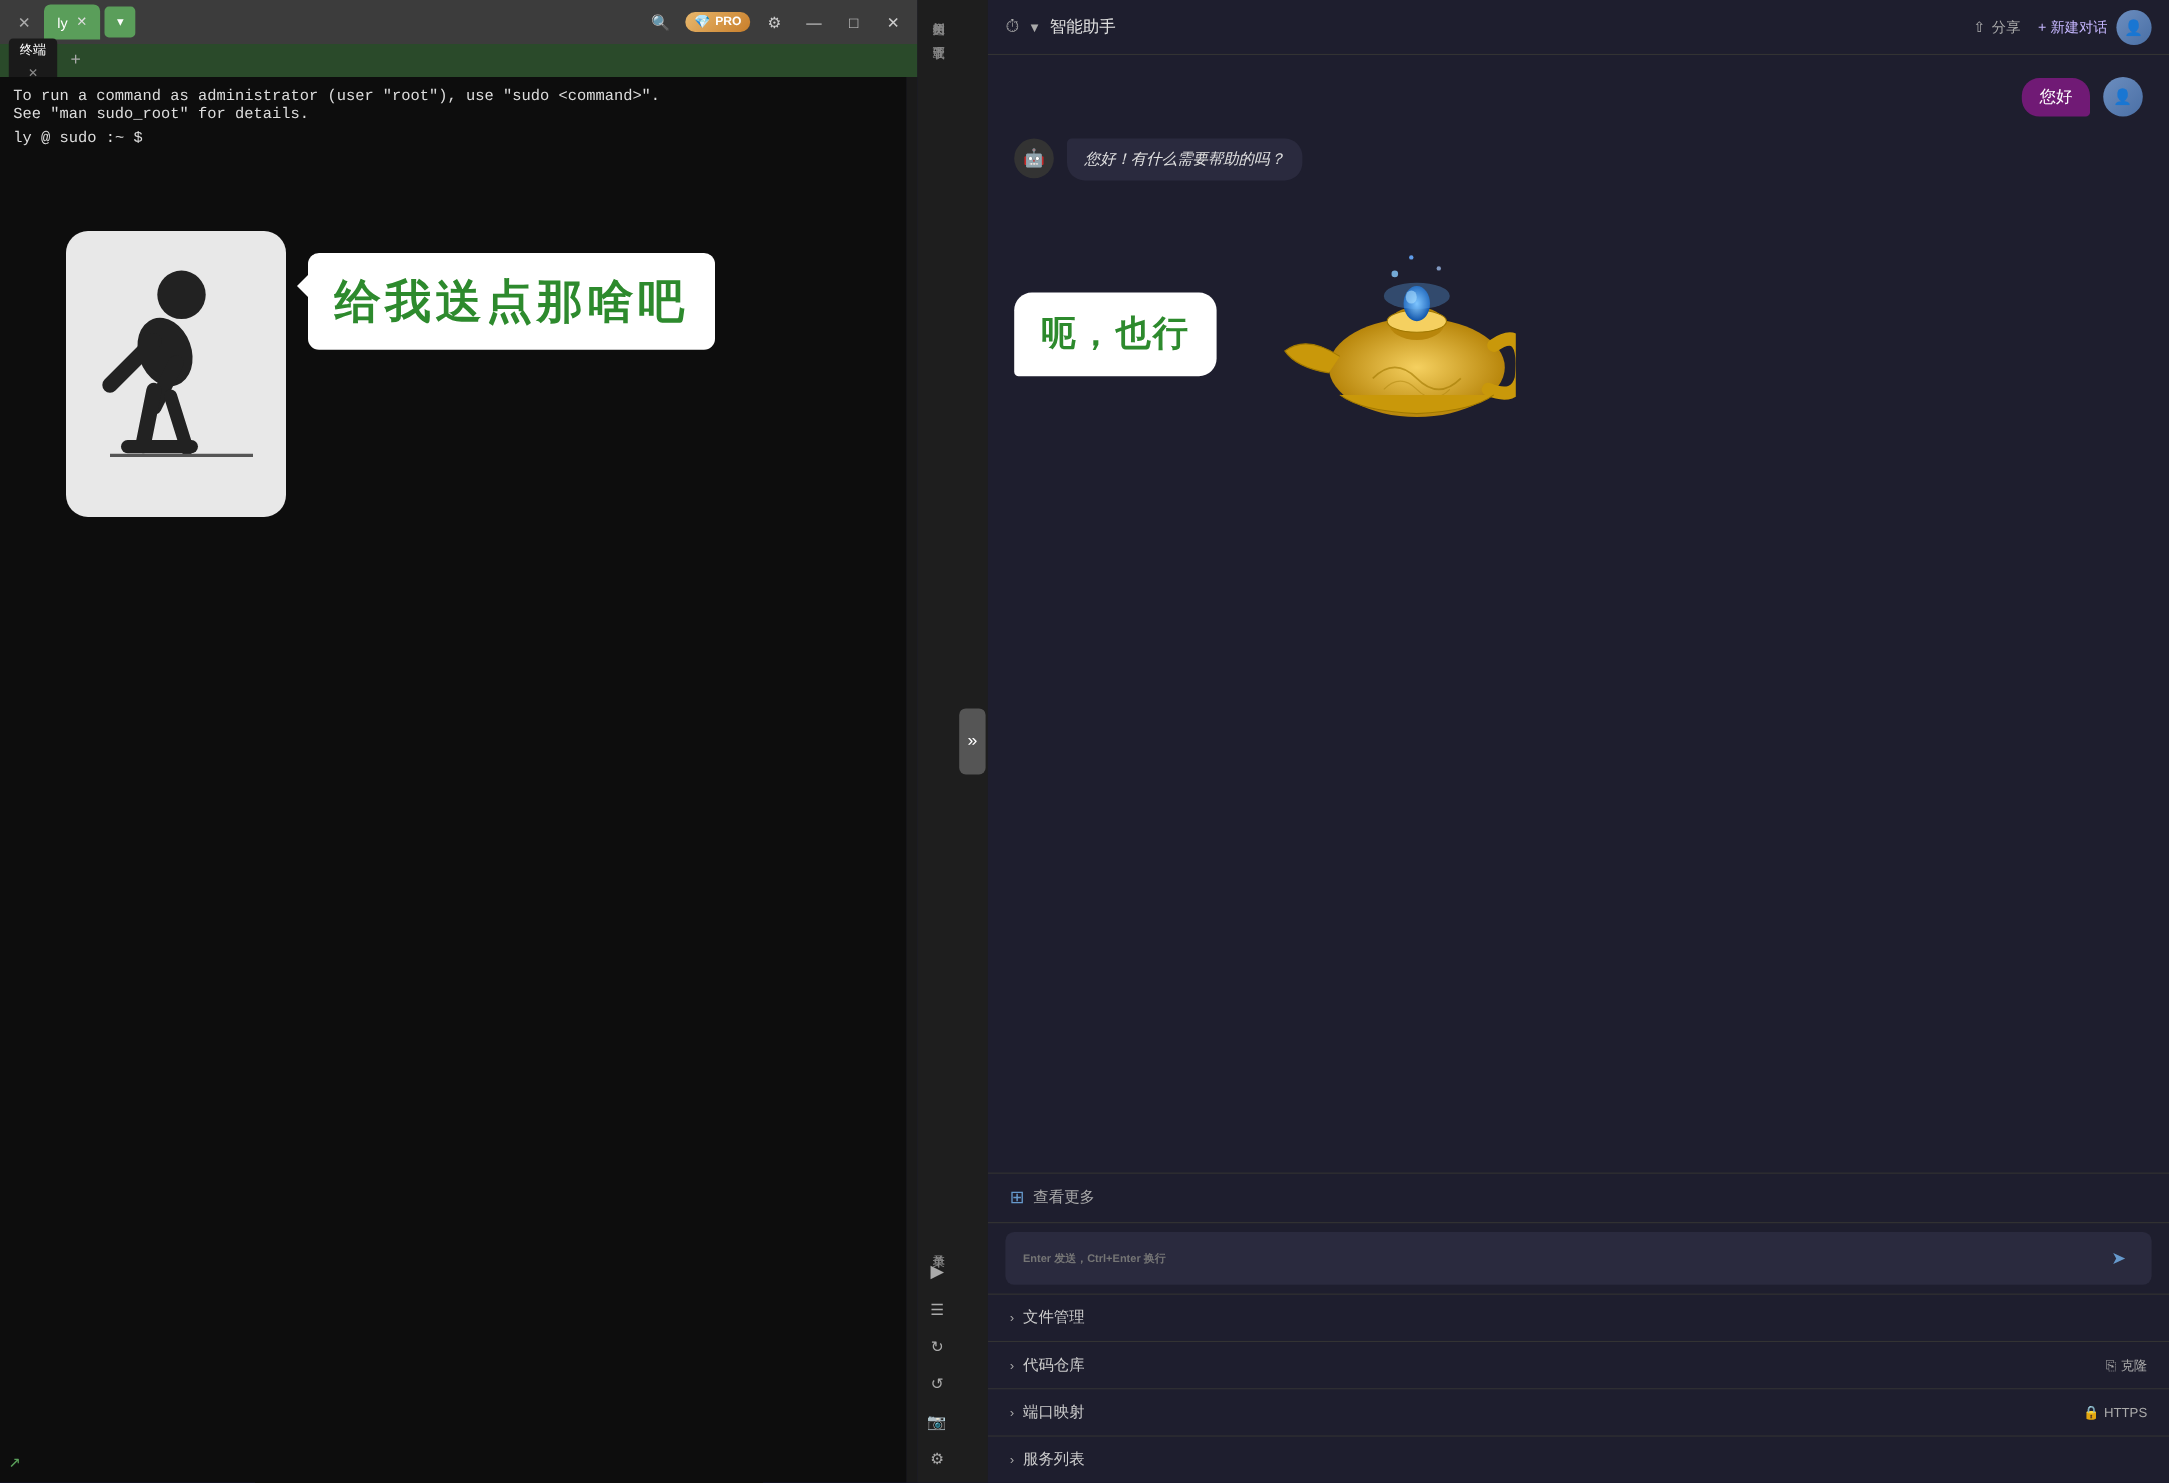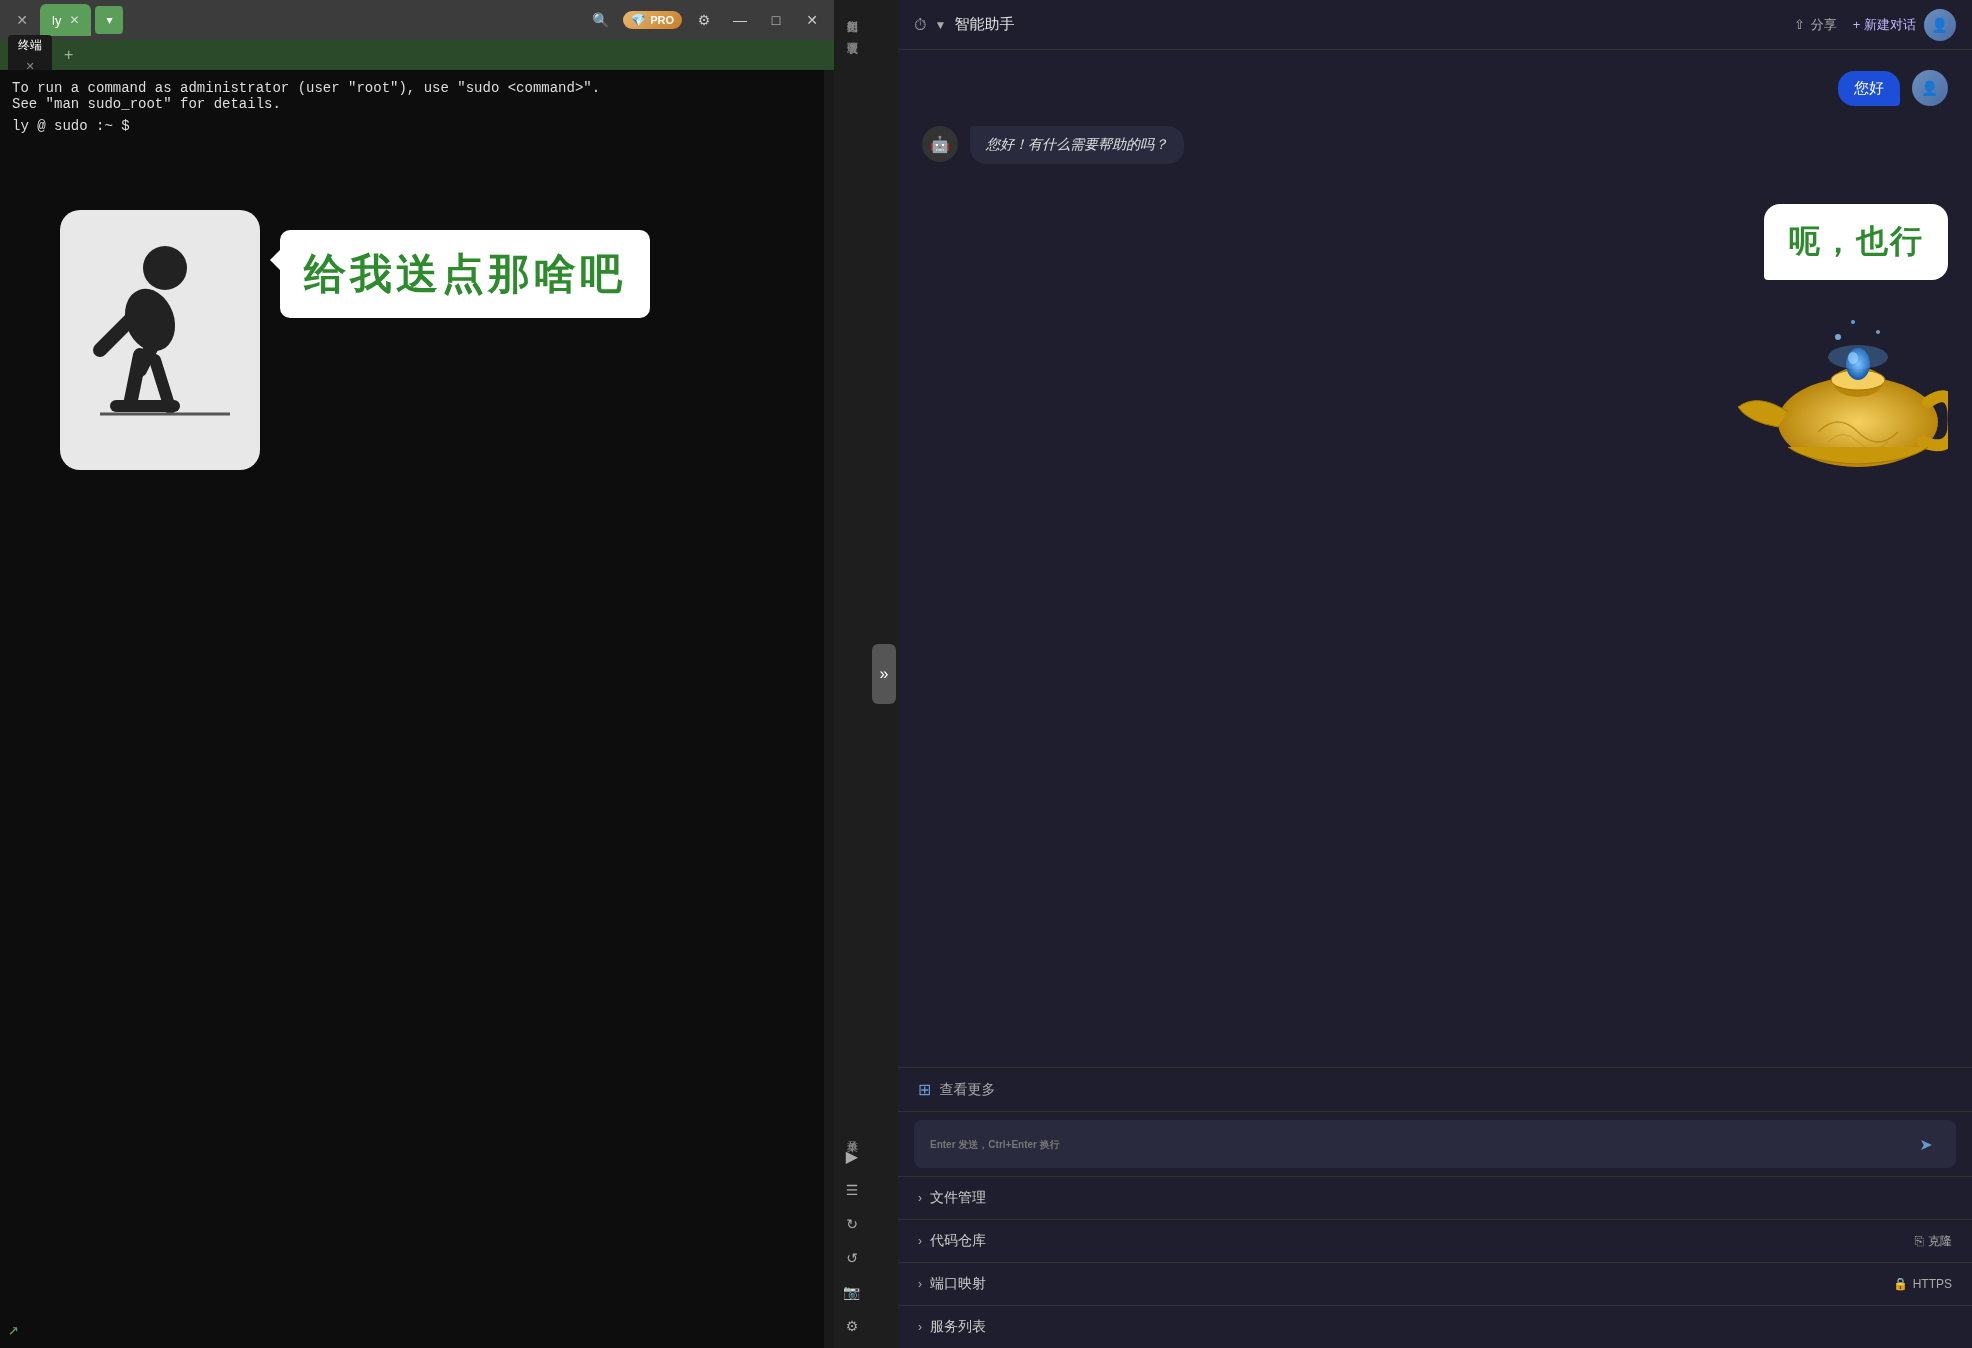--- a/index.html
+++ b/index.html
@@ -247,21 +247,21 @@
     }
 
     
     .hello-msg {
       display: flex;
       justify-content: flex-end;
       align-items: center;
       gap: 12px;
     }
     .hello-bubble {
-      background: #1d4ed8;
+      background: #701a75;
       color: #fff;
       padding: 8px 16px;
       border-radius: 16px 16px 4px 16px;
       font-size: 15px;
     }
     .hello-avatar {
       width: 36px;
       height: 36px;
       border-radius: 50%;
       background: linear-gradient(135deg, #6c8ebf, #4a6fa5);
@@ -567,21 +567,21 @@
     <div class="hello-msg">
       <div class="hello-bubble">您好</div>
       <div class="hello-avatar">👤</div>
     </div>
 
     <div class="bot-msg">
       <div class="bot-avatar">🤖</div>
       <div class="bot-bubble">您好！有什么需要帮助的吗？</div>
     </div>
 
-    <div style="display:flex; flex-direction:column; align-items:flex-end; gap:12px; margin-top:20px;">
+    <div style="display:flex; flex-direction:row; align-items:center; gap:12px; margin-top:20px;">
 
       <div class="ai-response-bubble">
         <div class="ai-response-text">呃，也行</div>
       </div>
 
       <div class="lamp-svg-container">
         <svg viewBox="0 0 220 200" xmlns="http://www.w3.org/2000/svg" width="220" height="200">
 
           <ellipse cx="130" cy="130" rx="80" ry="45" fill="url(#goldGrad)"></ellipse>
           <defs>

